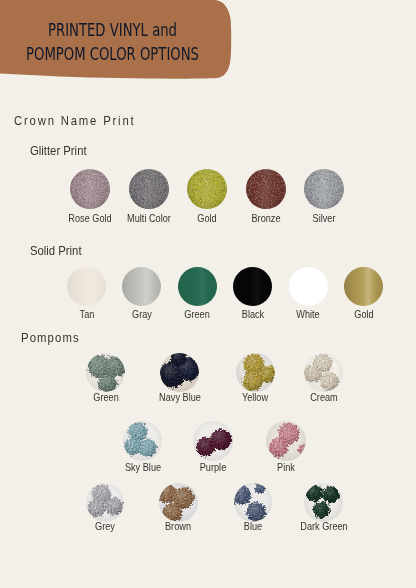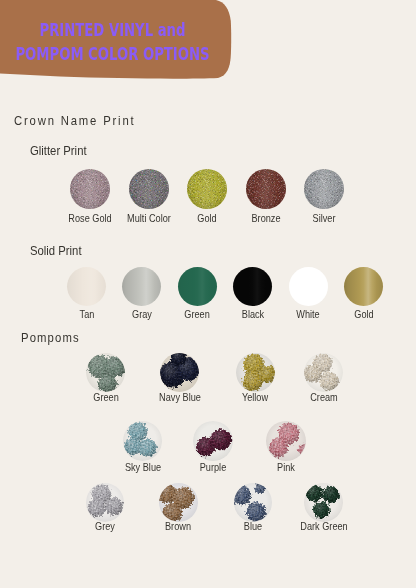--- a/index.html
+++ b/index.html
@@ -5,21 +5,21 @@
 <style>
   html,body{margin:0;padding:0;}
   body{width:416px;height:588px;overflow:hidden;background:#f3efe9;
        font-family:"Liberation Sans",sans-serif;}
   .page{position:relative;width:416px;height:588px;background:#f3efe9;}
 
   
   .header{position:absolute;left:0;top:0;width:240px;height:84px;}
   .header svg{position:absolute;left:0;top:0;}
   .header-title{position:absolute;left:0;top:19px;width:225px;text-align:center;
-    color:#8b5cf6;font-weight:700;font-size:16.8px;line-height:23.5px;
+    color:#0f172a;font-weight:400;font-size:16.8px;line-height:23.5px;
     font-family:"DejaVu Sans",sans-serif;font-stretch:condensed;white-space:nowrap;}
   .header-title > div{transform:scaleX(.875);}
 
   
   .section-title{position:absolute;color:#36342f;font-size:13px;
      font-family:"Liberation Sans",sans-serif;white-space:nowrap;
      transform:scaleX(.87);transform-origin:0 0;}
   .group-title{position:absolute;color:#36342f;font-size:13px;white-space:nowrap;
      font-family:"Liberation Sans",sans-serif;
      transform:scaleX(.87);transform-origin:0 0;}

